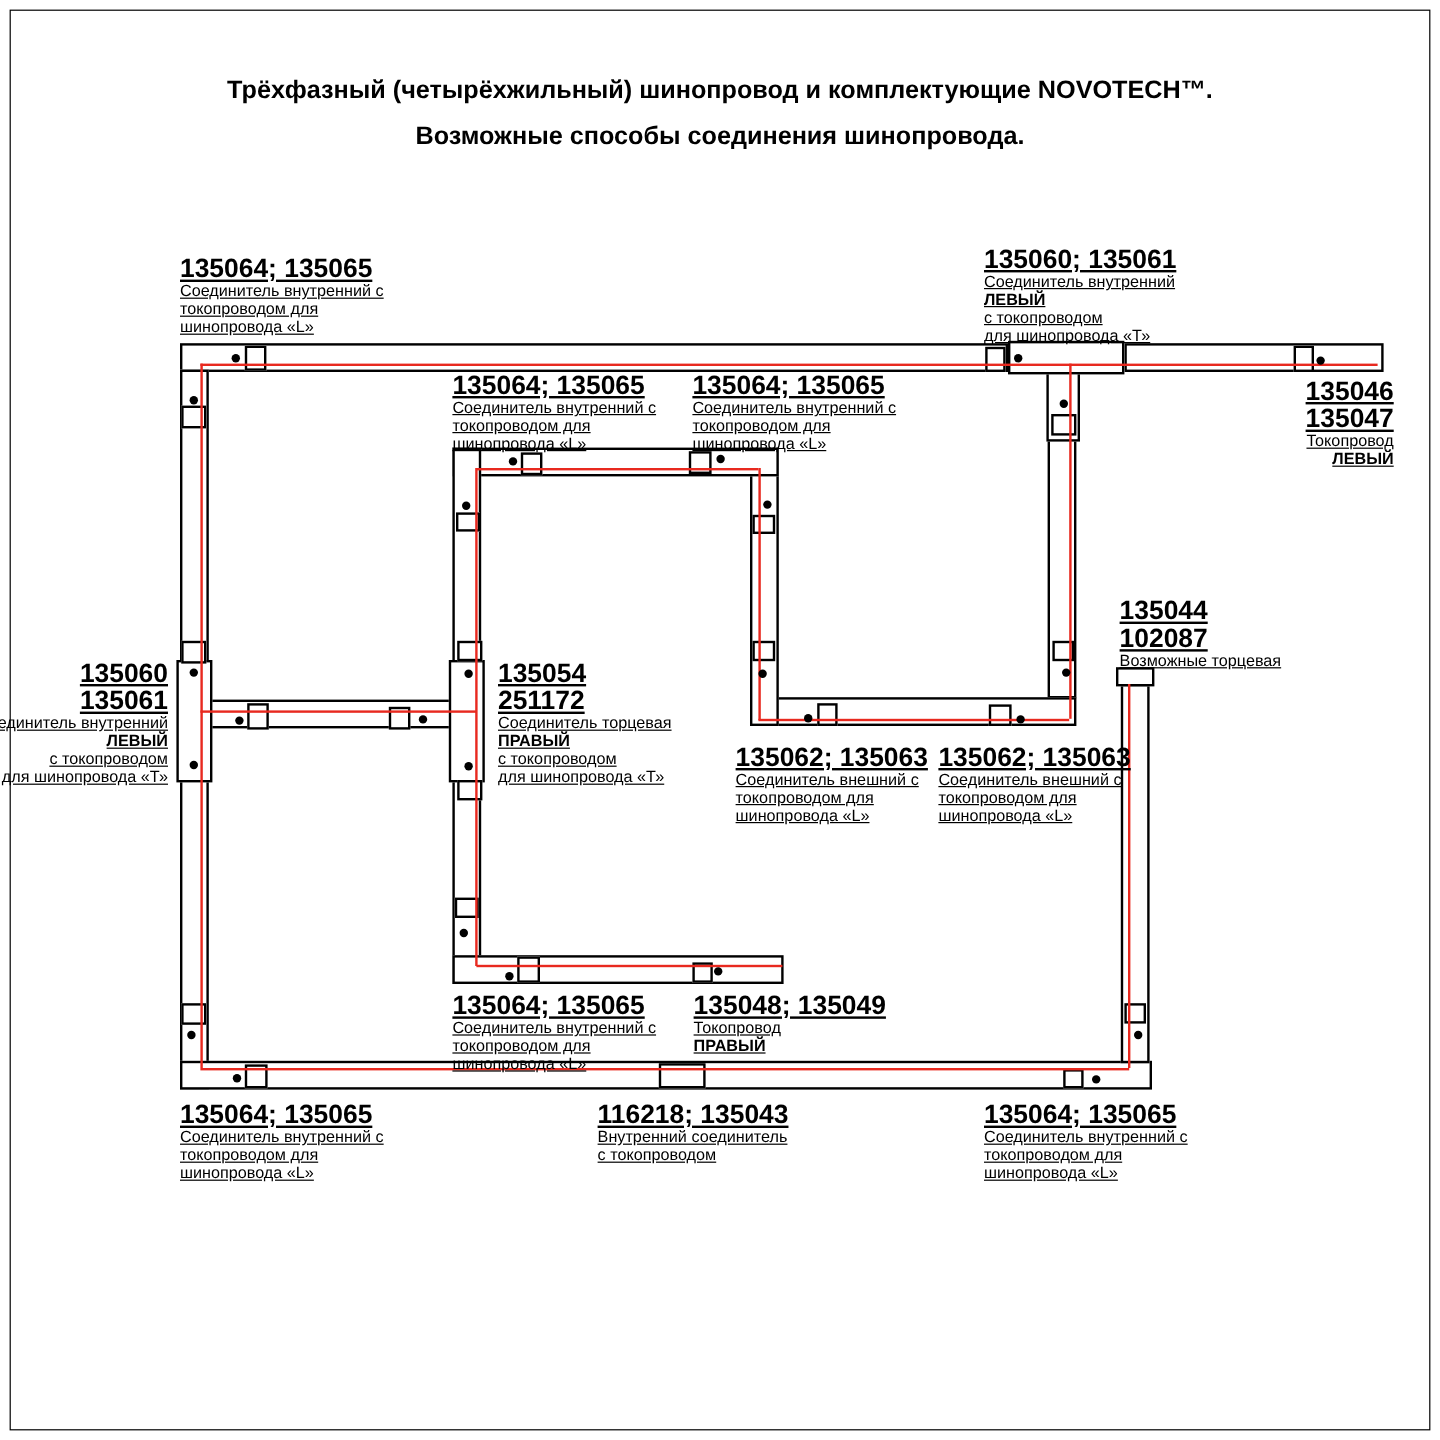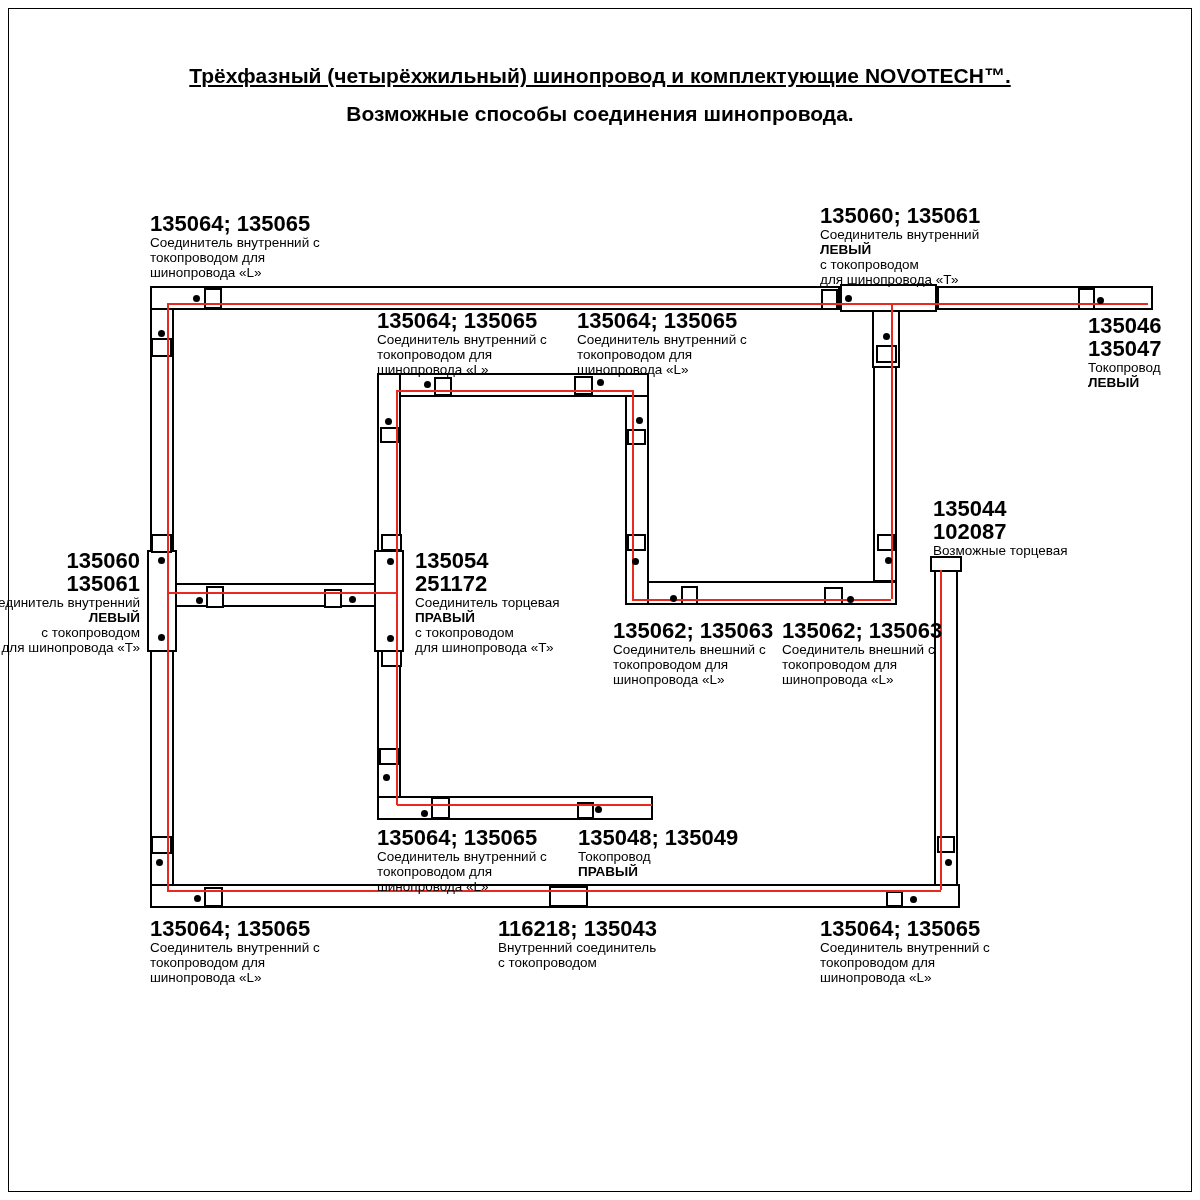--- a/index.html
+++ b/index.html
@@ -2,29 +2,29 @@
 <html><head>
 <meta charset="utf-8">
 <style>
   html,body{margin:0;padding:0;}
   body{
     width:1200px;height:1200px;position:relative;background:#ffffff;
     font-family:"Liberation Sans",sans-serif;color:#000;overflow:hidden;
   }
   .frame{position:absolute;left:8px;top:8px;width:1182px;height:1182px;border:1px solid #000;}
   .title-line{position:absolute;left:0;width:1200px;text-align:center;font-weight:bold;font-size:21px;}
-  #title1{top:64px;text-decoration:underline;}
+  #title1{top:64px;}
   #title2{top:102px;}
   .track,.jbody{position:absolute;border:2px solid #000;background:#fff;box-sizing:border-box;}
   .track{z-index:1;}
   .jbody{z-index:2;}
   .box{position:absolute;border:2px solid #000;background:#fff;box-sizing:border-box;z-index:4;}
   .red{position:absolute;z-index:5;}
   .dot{position:absolute;width:7px;height:7px;border-radius:50%;background:#000;z-index:6;}
-  .lbl{position:absolute;z-index:7;}
+  .lbl{position:absolute;z-index:7;text-decoration:underline;}
   .lbl.right{text-align:right;}
   .lbl .num{font-weight:bold;font-size:22px;line-height:23px;white-space:nowrap;}
   .lbl .desc{font-size:13.5px;line-height:15px;white-space:nowrap;}
   .lbl .desc.b{font-weight:bold;}
 </style>
 </head>
 <body>
 
 <div class="frame"></div>
 <div class="title-line" id="title1">Трёхфазный (четырёхжильный) шинопровод и комплектующие NOVOTECH™.</div>
@@ -128,21 +128,21 @@
       <div class="desc">токопроводом для</div>
       <div class="desc">шинопровода «L»</div>
     </div>
     <div class="lbl" style="left: 820px; top: 204px;">
       <div class="num">135060; 135061</div>
       <div class="desc">Соединитель внутренний</div>
       <div class="desc b">ЛЕВЫЙ</div>
       <div class="desc">с токопроводом</div>
       <div class="desc">для шинопровода «Т»</div>
     </div>
-    <div class="lbl" style="left: 1088px; top: 314px;">
+    <div class="lbl" style="left: 1088px; top: 314px; text-align: right;">
       <div class="num">135046</div>
       <div class="num">135047</div>
       <div class="desc">Токопровод</div>
       <div class="desc b">ЛЕВЫЙ</div>
     </div>
     <div class="lbl" style="left: 933px; top: 497px;">
       <div class="num">135044</div>
       <div class="num">102087</div>
       <div class="desc">Возможные торцевая</div>
     </div>

